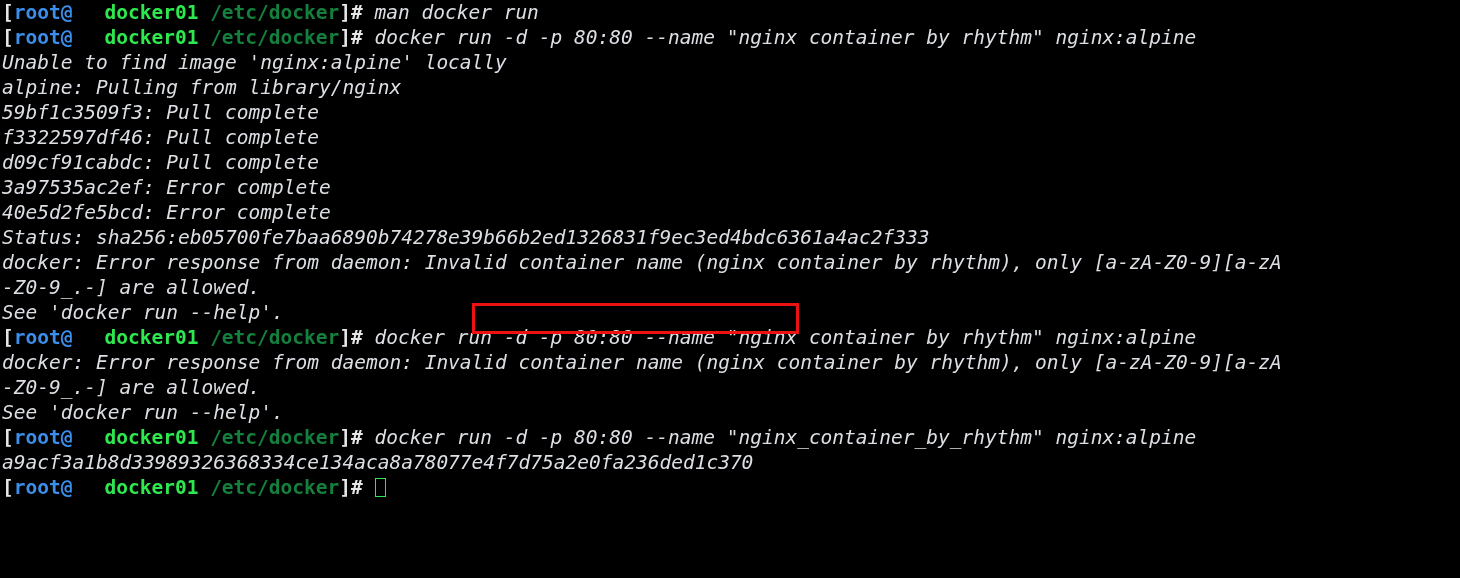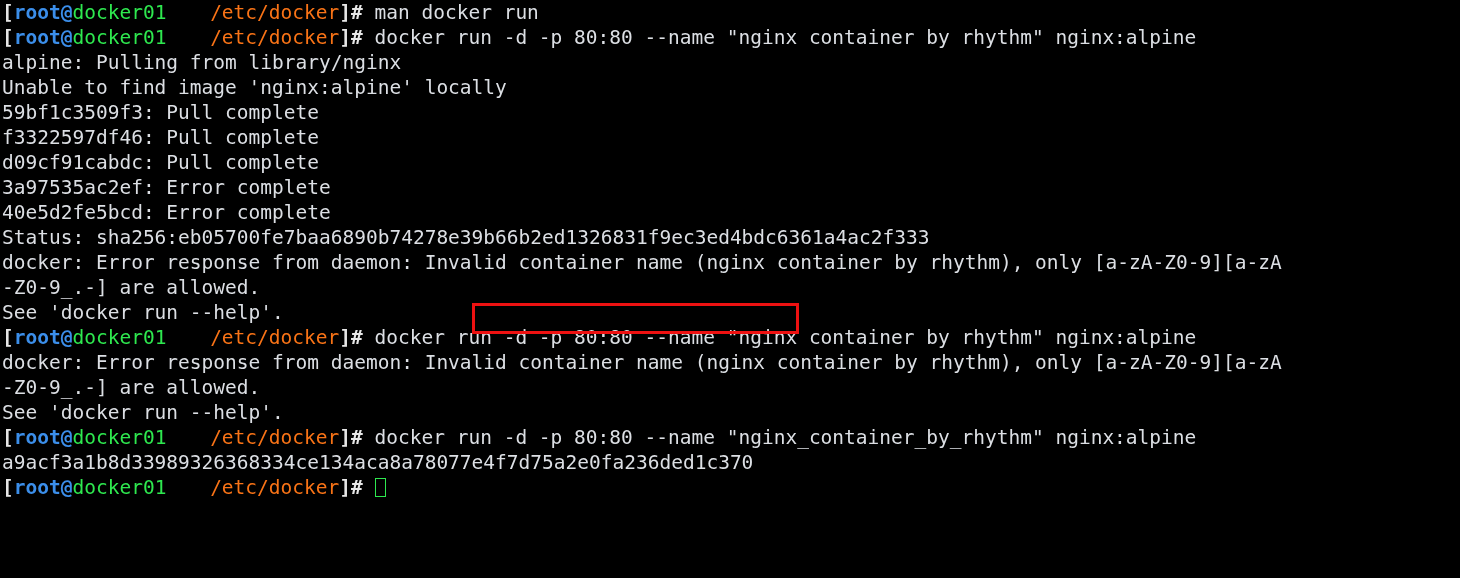--- a/index.html
+++ b/index.html
@@ -24,24 +24,24 @@
   .line {
     height: 25px;
     line-height: 25px;
     font-size: 19.5px;
     letter-spacing: 0px;
     white-space: pre;
     color: #d8dee9;
     padding-left: 2px;
   }
   .seg { white-space: pre; }
-  .c-plain   { color: #dcdfe4; }
+  .c-plain   { color: #dcdfe4; font-style: italic; }
   .c-blue    { color: #3b8eea; font-weight: bold; }
-  .c-green   { color: #2ee84f; font-weight: normal; }
-  .c-red     { color: #f97316; font-weight: normal; margin-left: 32px; }
+  .c-green   { color: #2ee84f; font-weight: bold; padding-left: 32px; }
+  .c-red     { color: #15803d; font-weight: bold; }
   .c-bracket { color: #e6e6e6; font-weight: bold; }
 
   .cursor {
     display: inline-block;
     width: 11px;
     height: 19px;
     border: 1.5px solid #2ee84f;
     box-sizing: border-box;
     vertical-align: -3px;
     background: transparent;
@@ -55,22 +55,22 @@
     background: transparent;
   }
 </style>
 </head>
 <body>
 
 <div id="terminal" style="background: rgb(0, 0, 0);">
   <div id="lines-container">
       <div class="line"><span class="seg c-bracket">[</span><span class="seg c-blue">root@</span><span class="seg c-green">docker01</span><span class="seg c-plain"> </span><span class="seg c-red">/etc/docker</span><span class="seg c-bracket">]# </span><span class="seg c-plain">man docker run</span></div>
       <div class="line"><span class="seg c-bracket">[</span><span class="seg c-blue">root@</span><span class="seg c-green">docker01</span><span class="seg c-plain"> </span><span class="seg c-red">/etc/docker</span><span class="seg c-bracket">]# </span><span class="seg c-plain">docker run -d -p 80:80 --name "nginx container by rhythm" nginx:alpine</span></div>
+      <div class="line"><span class="seg c-plain">Unable to find image 'nginx:alpine' locally</span></div>
       <div class="line"><span class="seg c-plain">alpine: Pulling from library/nginx</span></div>
-      <div class="line"><span class="seg c-plain">Unable to find image 'nginx:alpine' locally</span></div>
       <div class="line"><span class="seg c-plain">59bf1c3509f3: Pull complete</span></div>
       <div class="line"><span class="seg c-plain">f3322597df46: Pull complete</span></div>
       <div class="line"><span class="seg c-plain">d09cf91cabdc: Pull complete</span></div>
       <div class="line"><span class="seg c-plain">3a97535ac2ef: Error complete</span></div>
       <div class="line"><span class="seg c-plain">40e5d2fe5bcd: Error complete</span></div>
       <div class="line"><span class="seg c-plain">Status: sha256:eb05700fe7baa6890b74278e39b66b2ed1326831f9ec3ed4bdc6361a4ac2f333</span></div>
       <div class="line"><span class="seg c-plain">docker: Error response from daemon: Invalid container name (nginx container by rhythm), only [a-zA-Z0-9][a-zA</span></div>
       <div class="line"><span class="seg c-plain">-Z0-9_.-] are allowed.</span></div>
       <div class="line"><span class="seg c-plain">See 'docker run --help'.</span></div>
       <div class="line"><span class="seg c-bracket">[</span><span class="seg c-blue">root@</span><span class="seg c-green">docker01</span><span class="seg c-plain"> </span><span class="seg c-red">/etc/docker</span><span class="seg c-bracket">]# </span><span class="seg c-plain">docker run -d -p 80:80 --name "nginx container by rhythm" nginx:alpine</span></div>

